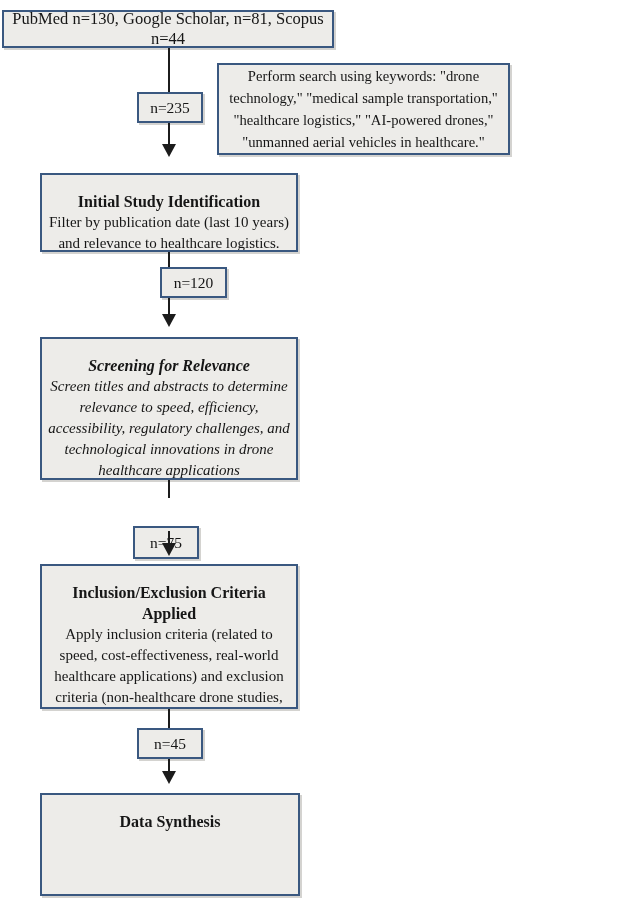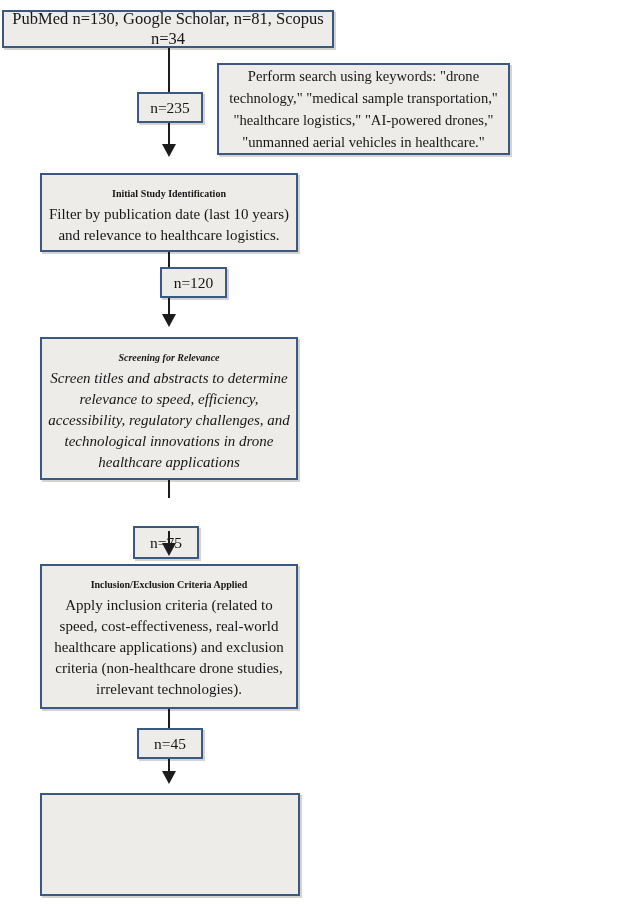--- a/index.html
+++ b/index.html
@@ -41,21 +41,21 @@
   .count-3 { left: 133px; top: 498px; height: 33px; margin-top: 28px; }
   .count-4 { left: 137px; top: 728px; }
   .stage {
     left: 40px; width: 258px;
     text-align: center;
     padding: 8px 5px;
     font-size: 15px;
     line-height: 21px;
     overflow: hidden;
   }
-  .stage-title { font-weight: bold; font-size: 10px; }
+  .stage-title { font-weight: bold; font-size: 16px; margin-top: 8px; }
   .stage-1 { top: 173px; height: 79px; }
   .stage-2 { top: 337px; height: 143px; font-style: italic; }
   .stage-3 { top: 564px; height: 145px; text-align: center; }
   .stage-4 { top: 793px; height: 103px; width: 260px; }
   .vline {
     position: absolute;
     left: 168px;
     width: 2px;
     background: var(--arrow, #242424);
   }
@@ -79,21 +79,21 @@
   .arrow-2 { top: 314px; }
   .arrow-3 { top: 543px; }
   .arrow-4 { top: 771px; }
 </style>
 </head>
 <body>
 
 <div class="canvas">
 
   <div class="box sources flex-center">
-    <span>PubMed n=130, Google Scholar, n=81, Scopus n=34</span>
+    <span>PubMed n=130, Google Scholar, n=81, Scopus n=44</span>
   </div>
 
   <div class="vline vline-1a"></div>
 
   <div class="box keywords flex-center">
     <span>Perform search using keywords: "drone technology," "medical sample transportation," "healthcare logistics," "AI-powered drones," "unmanned aerial vehicles in healthcare."</span>
   </div>
 
   <div class="box count count-1 flex-center">
     <span>n=235</span>
@@ -131,15 +131,16 @@
   </div>
 
   <div class="vline vline-4a"></div>
   <div class="box count count-4 flex-center">
     <span>n=45</span>
   </div>
   <div class="vline vline-4b"></div>
   <div class="arrowhead arrow-4"></div>
 
   <div class="box stage stage-4">
+    <div class="stage-title">Data Synthesis</div>
   </div>
 
 </div>
 
 </body></html>

